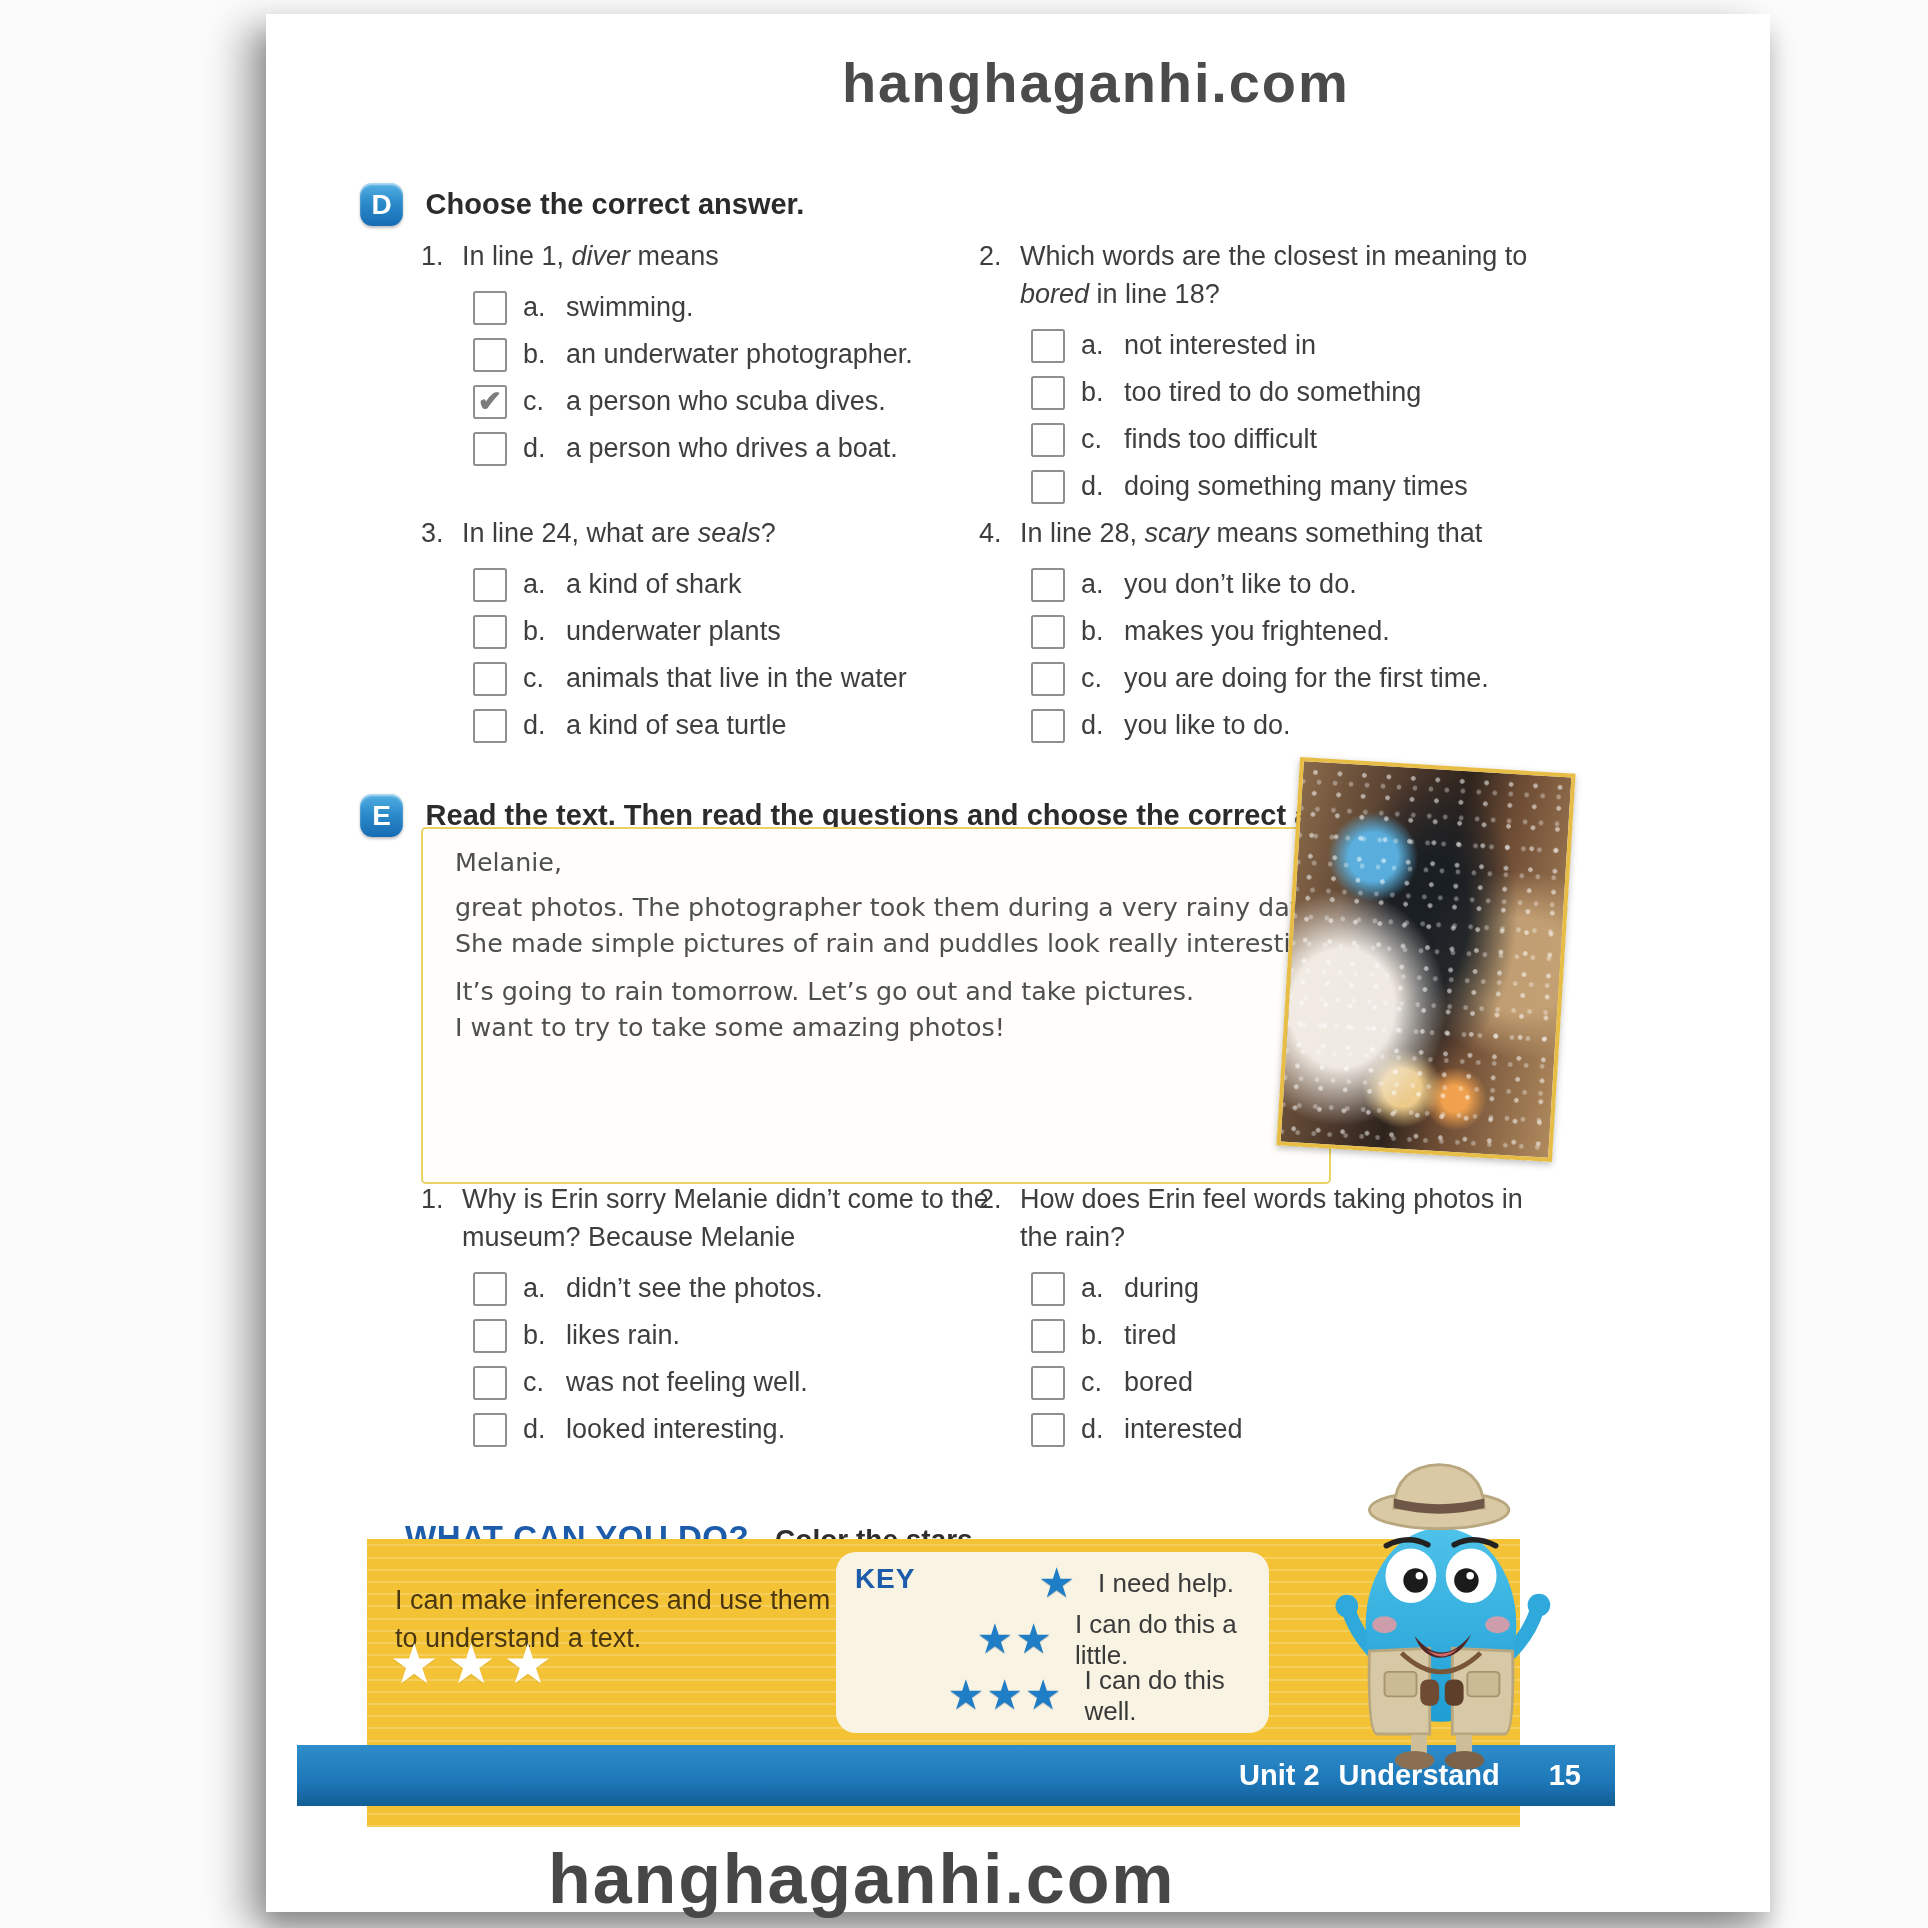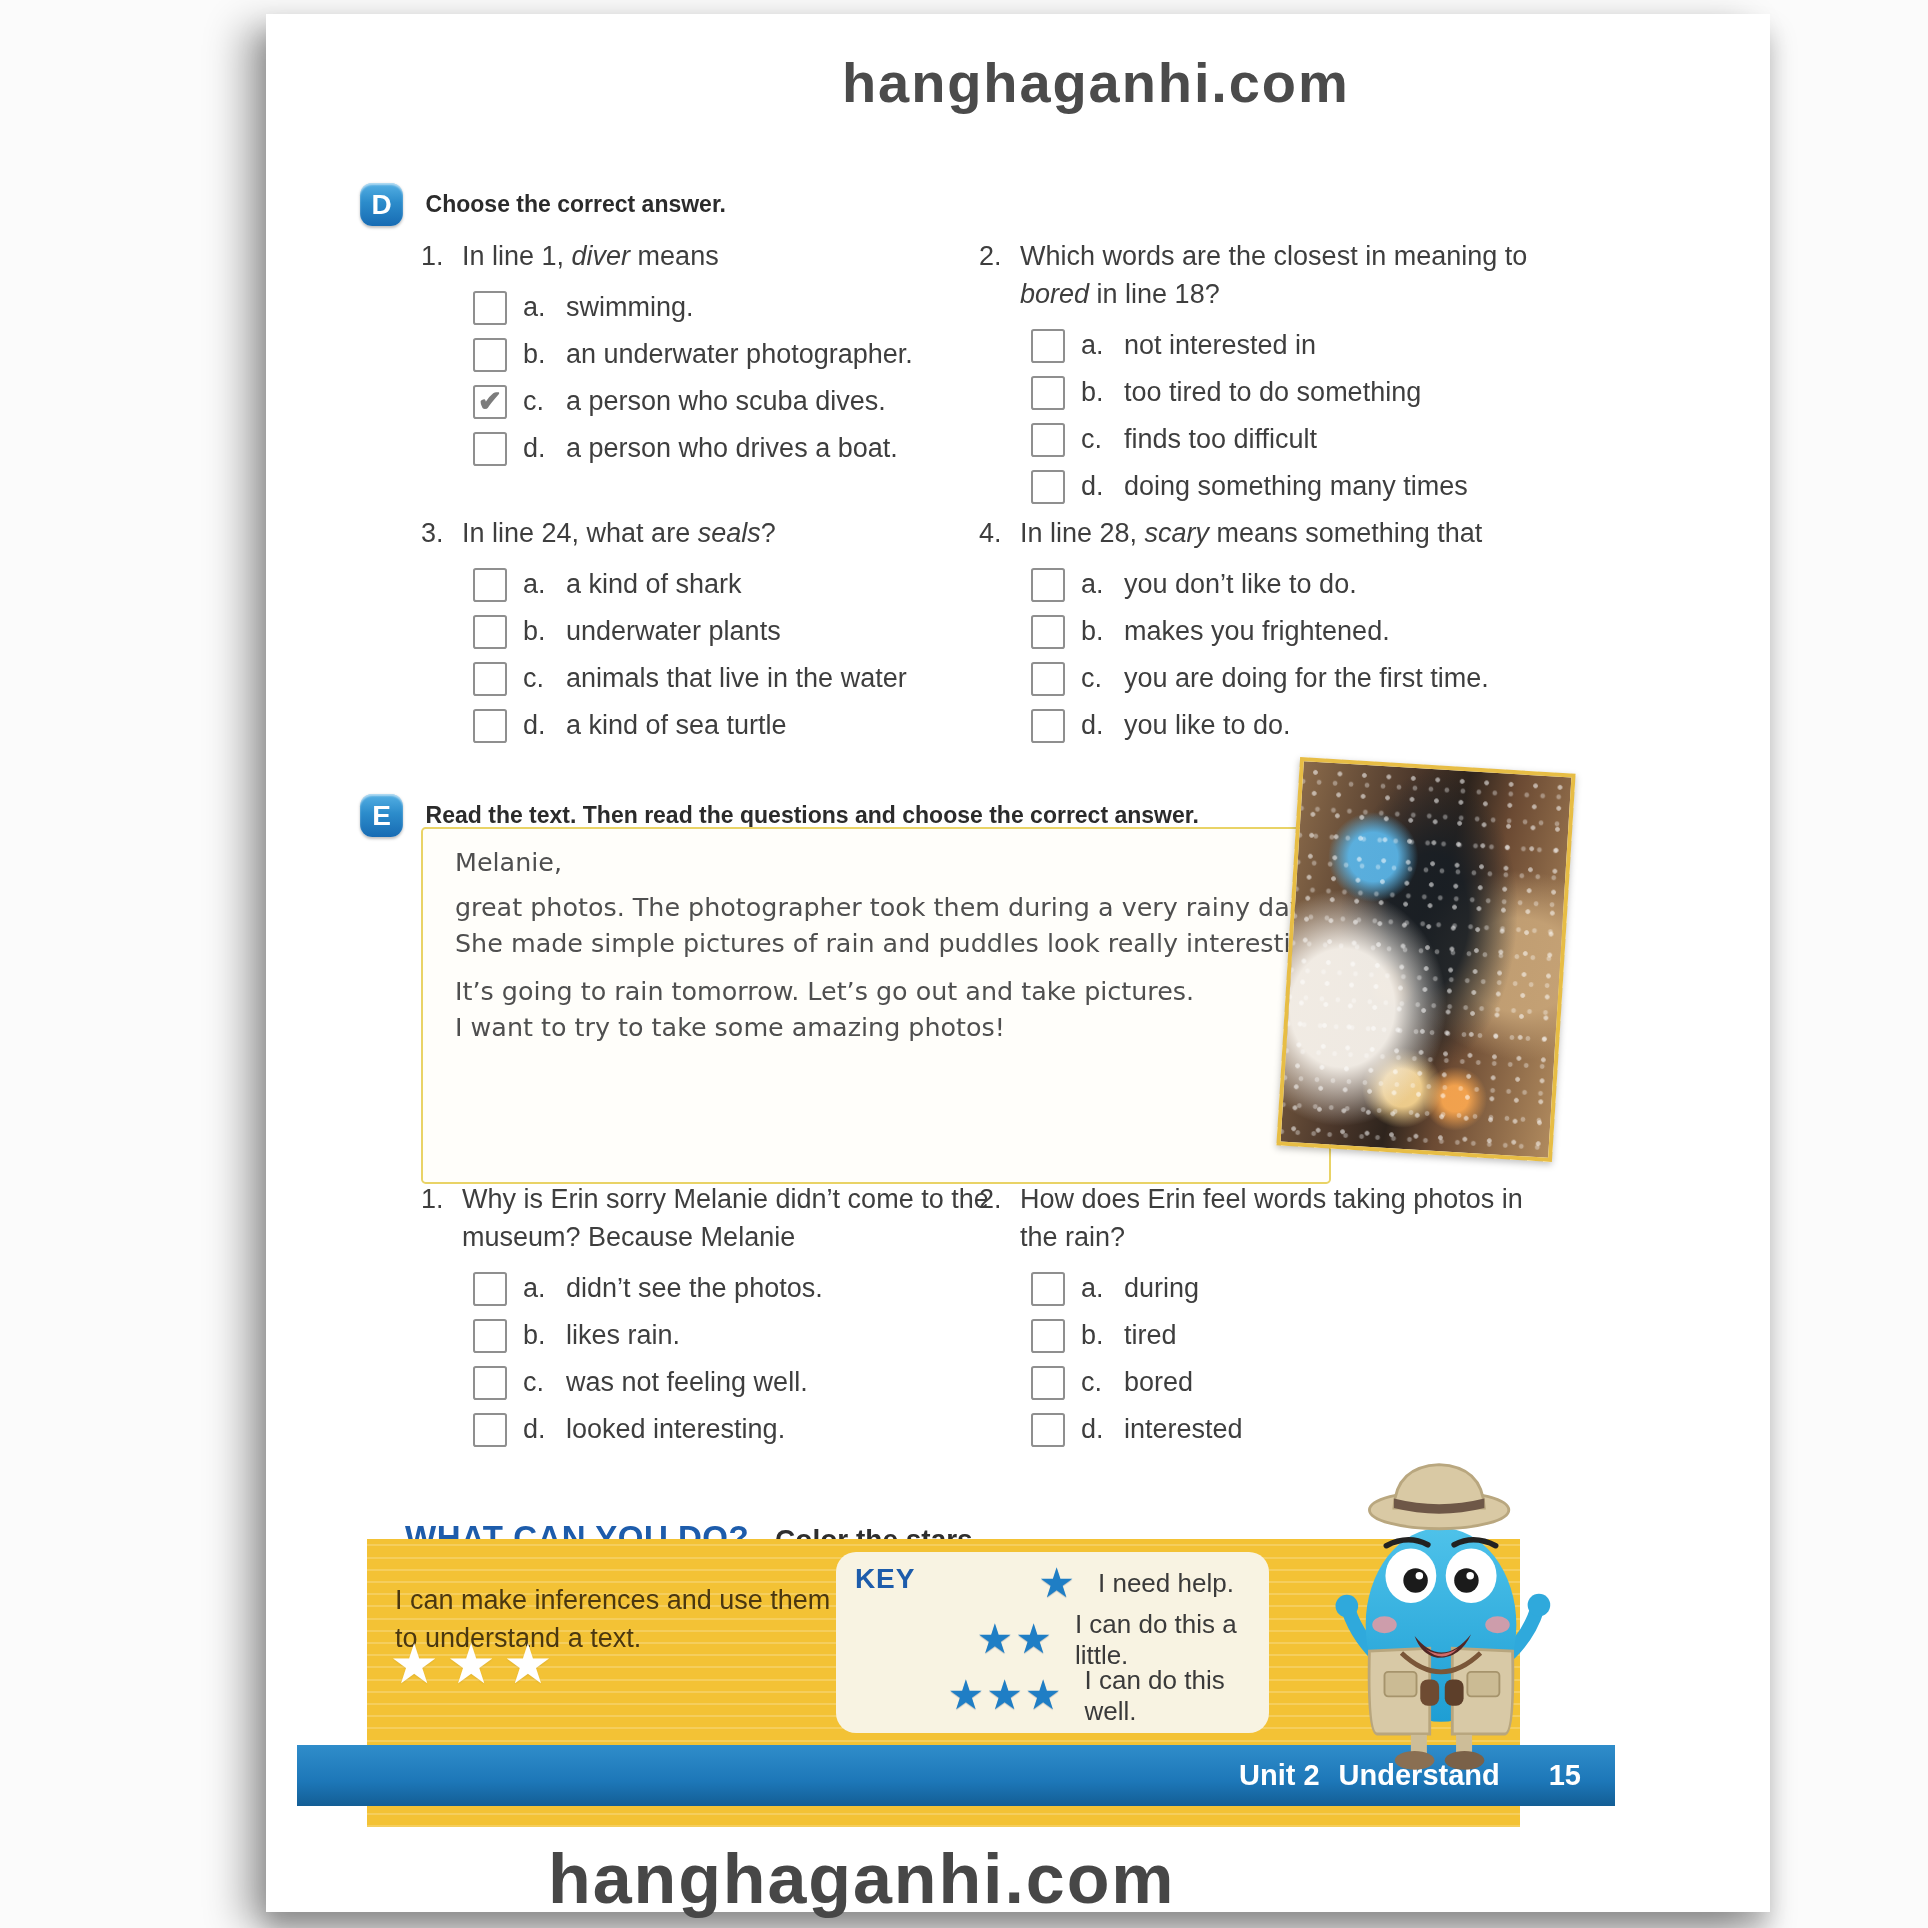--- a/index.html
+++ b/index.html
@@ -22,21 +22,21 @@
     font-size:70px;font-weight:700;color:#474747;letter-spacing:1.9px;
   }
   .sec-header{position:absolute;display:flex;align-items:center;gap:22.6px;}
   .badge{
     width:43px;height:43px;border-radius:12.2px;flex:none;
     background:linear-gradient(180deg,#55b0e4 0%,#2c8ccb 45%,#176bb3 100%);
     color:#fff;font-weight:700;font-size:28px;
     display:flex;align-items:center;justify-content:center;
     box-shadow:inset 0 1.9px 1.9px rgba(255,255,255,.55), 0 1.9px 2.8px rgba(0,0,0,.25);
   }
-  .sec-title{font-weight:700;font-size:23px;color:#2b2b2b;}
+  .sec-title{font-weight:700;font-size:29px;color:#2b2b2b;}
   .q{position:absolute;width:574px;color:#3e3e3e;font-size:27px;}
   .qline{display:flex;line-height:38px;margin-bottom:9.4px;}
   .qnum{width:41px;flex:none;}
   .qtext i{font-style:italic;}
   .opt{display:flex;align-items:center;height:47px;padding-left:52px;}
   .cbox{
     width:30px;height:30px;border:2.8px solid #8f8f8f;border-radius:2.8px;
     background:#fff;margin-right:16px;flex:none;
     display:flex;align-items:center;justify-content:center;
     font-size:29px;color:#7c7c7c;line-height:1;font-weight:700;

